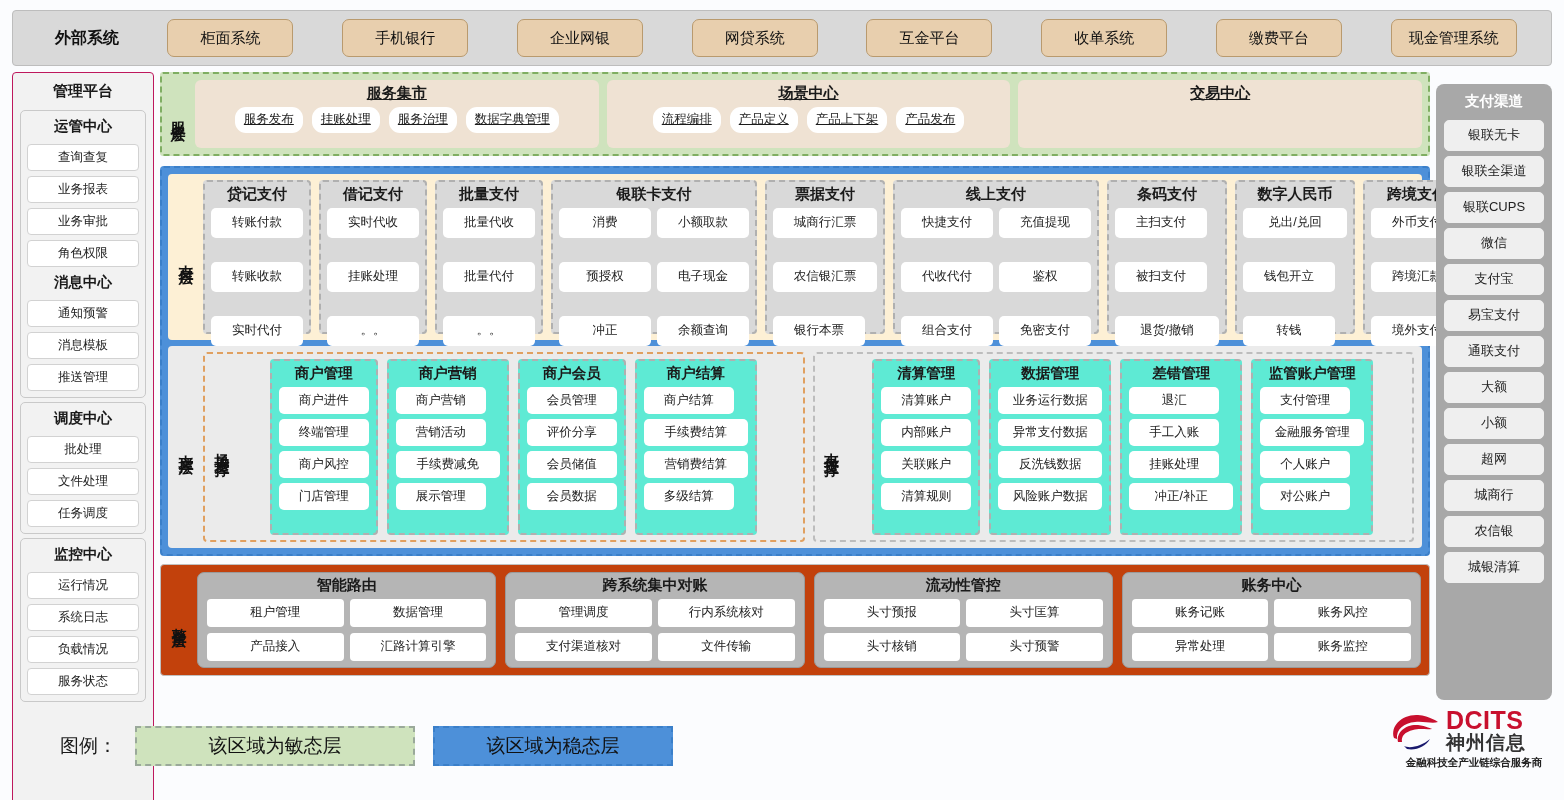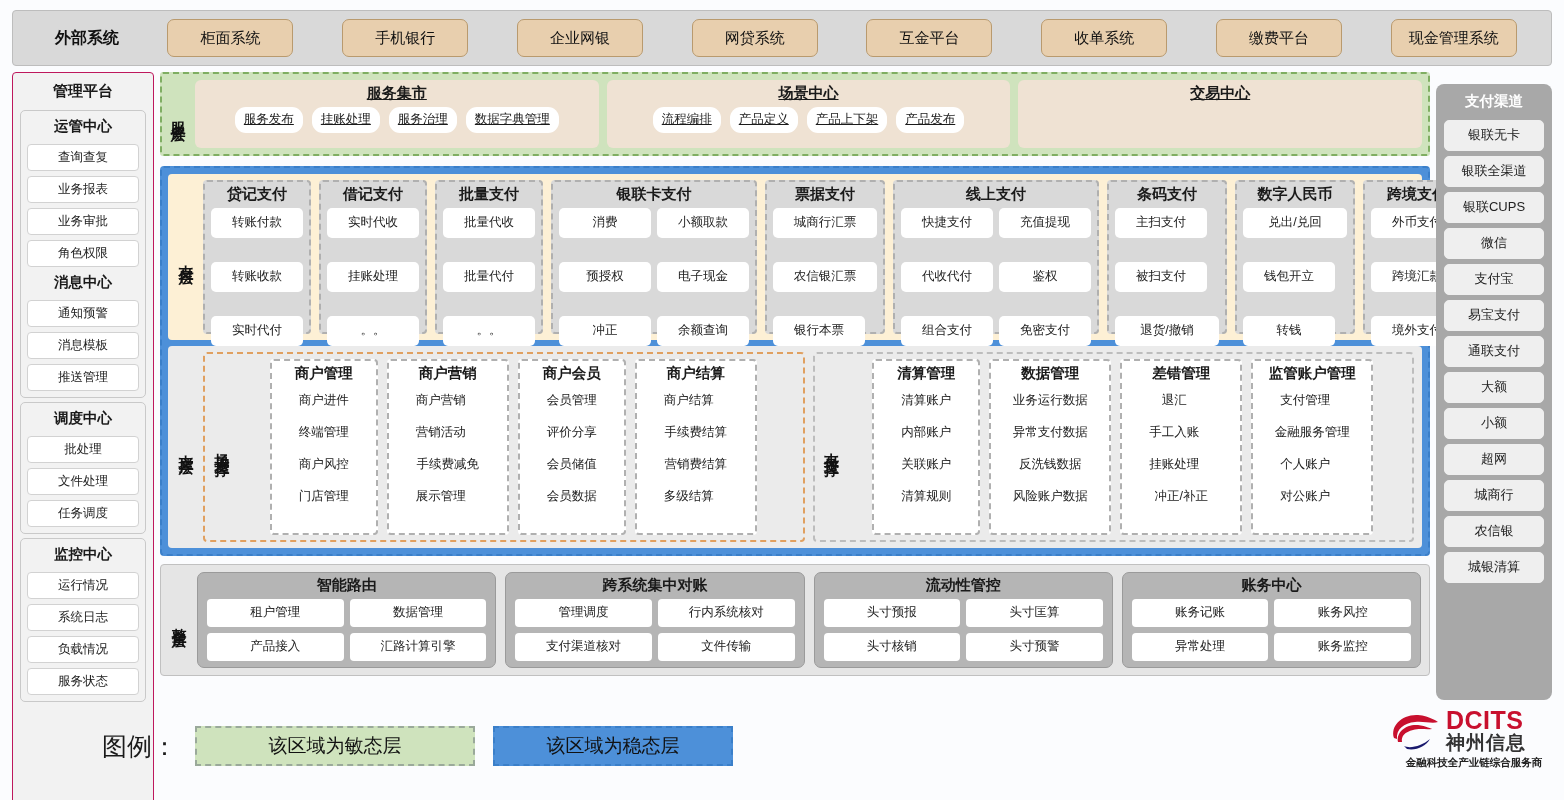--- a/index.html
+++ b/index.html
@@ -115,46 +115,46 @@
     display:flex; align-items:stretch; padding:6px 8px;
   }
   .sup-zone {
     border:2px dashed #bdbdbd; border-radius:4px;
     margin-left:8px; padding:5px 7px;
     display:flex; align-items:stretch; flex:1;
   }
   .sup-zone.scene { border-color:#e0a060; border-style:dashed; }
   .sup-groups { display:flex; gap:9px; flex:1; justify-content:center; }
   .sup-group {
-    background:#ffffff; border:2px dashed #b0b0b0; border-radius:4px;
+    background:#5eead4; border:2px dashed #b0b0b0; border-radius:4px;
     padding:2px 7px 6px; display:flex; flex-direction:column; align-items:center;
   }
   .sup-group .sg-title { font-size:14.5px; font-weight:bold; padding:1px 0 4px; }
   .sg-col { display:flex; flex-direction:column; gap:5px; }
   .sup-chip { height:27px; width:90px; border:none; border-radius:5px; font-size:12.5px; }
   .sup-chip.w2 { width:104px; }
 
   
   #integration-layer {
     position:absolute; left:0; top:492px; width:1270px; height:112px;
-    background:#e5e5e5; border:1px solid #c0c0c0; border-radius:4px;
+    background:#c2410c; border:1px solid #c0c0c0; border-radius:4px;
     display:flex; align-items:stretch; padding:7px 8px;
   }
   .int-group {
     background:#b5b5b5; border:1px solid #9a9a9a; border-radius:7px;
     margin-left:9px; flex:1; padding:2px 9px 7px;
     display:flex; flex-direction:column; align-items:center;
   }
   .int-group .ig-title { font-size:15px; font-weight:bold; padding:1px 0 4px; }
   .ig-grid { display:grid; grid-template-columns:1fr 1fr; gap:6px; width:100%; }
   .int-chip { height:28px; border:none; border-radius:4px; font-size:12.5px; }
 
   
   #legend { position:absolute; left:60px; top:726px; display:flex; align-items:center; gap:18px; }
-  #legend .lg-label { font-size:25px;margin-left:42px; }
+  #legend .lg-label { font-size:19px; }
   .lg-box {
     height:40px; padding:12px 22px; display:flex; align-items:center; justify-content:center;
     font-size:19px; color:#111;
   }
   .lg-agile { background:#cfe3bd; border:2px dashed #9aa99a; min-width:280px; }
   .lg-stable { background:#4d90d9; border:2px dashed #3a7fc9; min-width:240px; }
 
   
   #logo { position:absolute; left:1388px; top:708px; width:172px; }
   #logo .logo-row { display:flex; align-items:center; gap:4px; }

